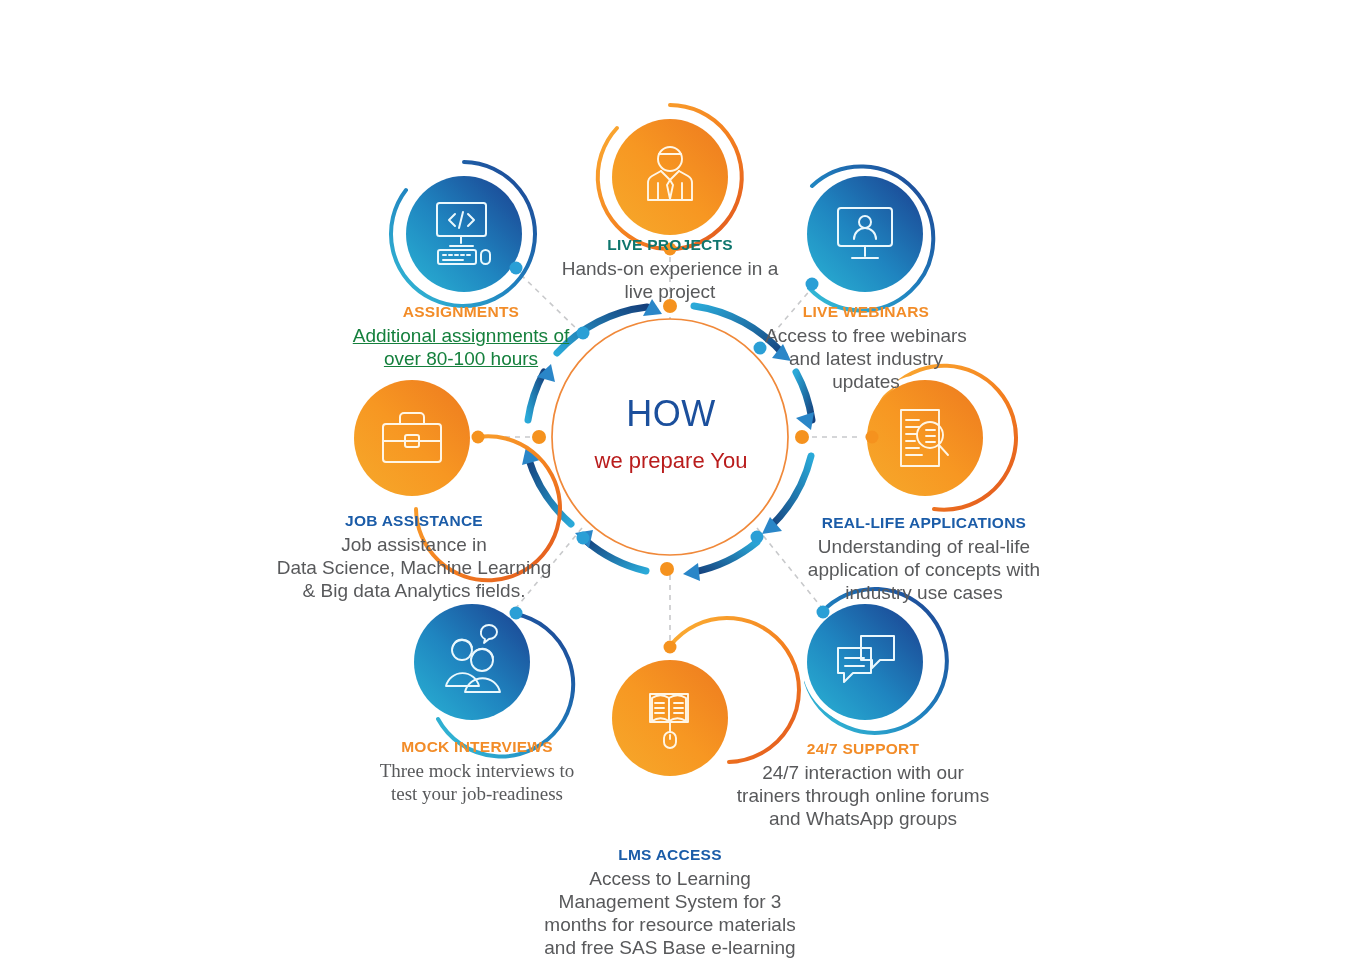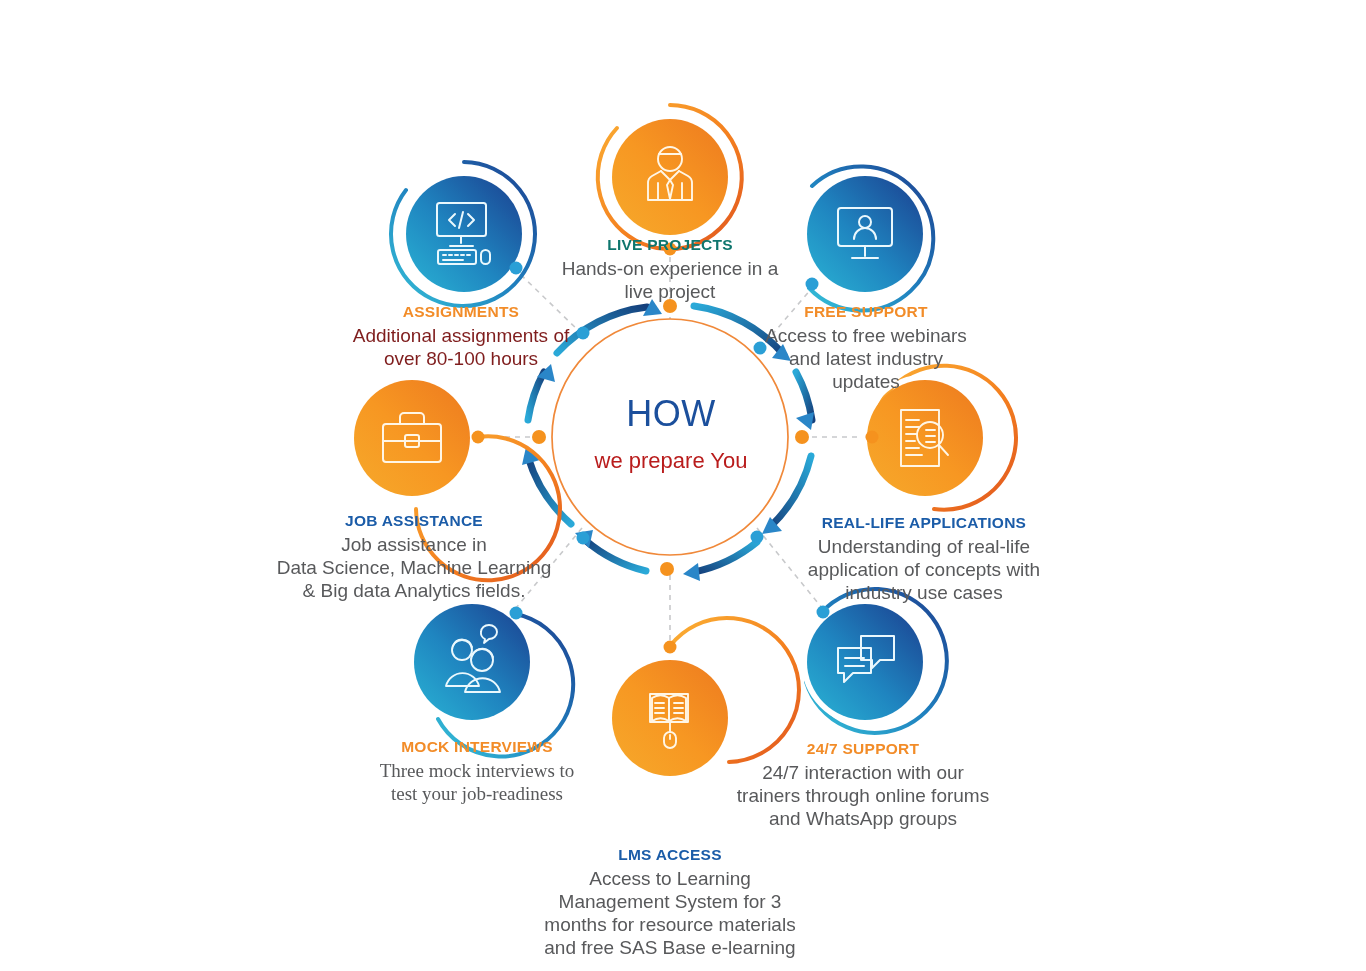--- a/index.html
+++ b/index.html
@@ -281,21 +281,21 @@
     <div class="hub-main">HOW</div>
     <div class="hub-sub">we prepare You</div>
   </div>
 
   <div id="labels">
       <div class="node-label" style="width: 300px; left: 520px; top: 236px;">
         <div class="node-title" style="color: #0f766e;">LIVE PROJECTS</div>
         <div class="node-desc" style="color: rgb(88, 89, 91);">Hands-on experience in a<br>live project</div>
       </div>
       <div class="node-label" style="width: 300px; left: 716px; top: 303px;">
-        <div class="node-title" style="color: rgb(242, 140, 40);">FREE SUPPORT</div>
+        <div class="node-title" style="color: rgb(242, 140, 40);">LIVE WEBINARS</div>
         <div class="node-desc" style="color: rgb(88, 89, 91);">Access to free webinars<br>and latest industry<br>updates</div>
       </div>
       <div class="node-label" style="width: 330px; left: 759px; top: 514px;">
         <div class="node-title" style="color: rgb(27, 92, 168);">REAL-LIFE APPLICATIONS</div>
         <div class="node-desc" style="color: rgb(88, 89, 91);">Understanding of real-life<br>application of concepts with<br>industry use cases</div>
       </div>
       <div class="node-label" style="width: 340px; left: 693px; top: 740px;">
         <div class="node-title" style="color: rgb(242, 140, 40);">24/7 SUPPORT</div>
         <div class="node-desc" style="color: rgb(88, 89, 91);">24/7 interaction with our<br>trainers through online forums<br>and WhatsApp groups</div>
       </div>
@@ -306,17 +306,17 @@
       <div class="node-label" style="width: 320px; left: 317px; top: 738px;">
         <div class="node-title" style="color: rgb(242, 140, 40);">MOCK INTERVIEWS</div>
         <div class="node-desc" style="color: rgb(88, 89, 91); font-family: Liberation Serif, serif;">Three mock interviews to<br>test your job-readiness</div>
       </div>
       <div class="node-label" style="width: 340px; left: 244px; top: 512px;">
         <div class="node-title" style="color: rgb(27, 92, 168);">JOB ASSISTANCE</div>
         <div class="node-desc" style="color: rgb(88, 89, 91);">Job assistance in<br>Data Science, Machine Learning<br>&amp; Big data Analytics fields.</div>
       </div>
       <div class="node-label" style="width: 320px; left: 301px; top: 303px;">
         <div class="node-title" style="color: rgb(242, 140, 40);">ASSIGNMENTS</div>
-        <div class="node-desc" style="color: #7f1d1d;">Additional assignments of<br>over 80-100 hours</div>
+        <div class="node-desc" style="color: #15803d; text-decoration: underline;">Additional assignments of<br>over 80-100 hours</div>
       </div>
     </div>
 
 </div>
 
 </body></html>

